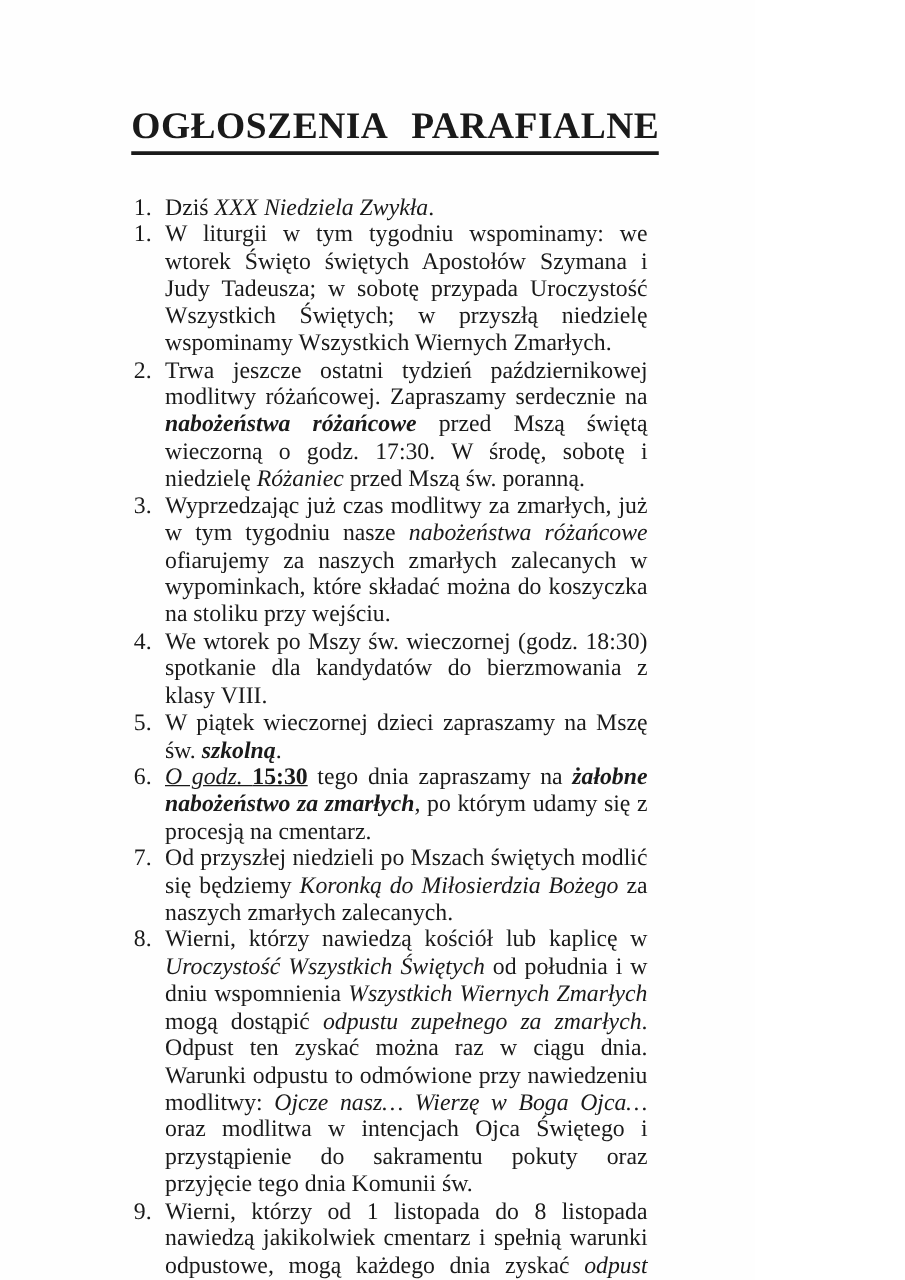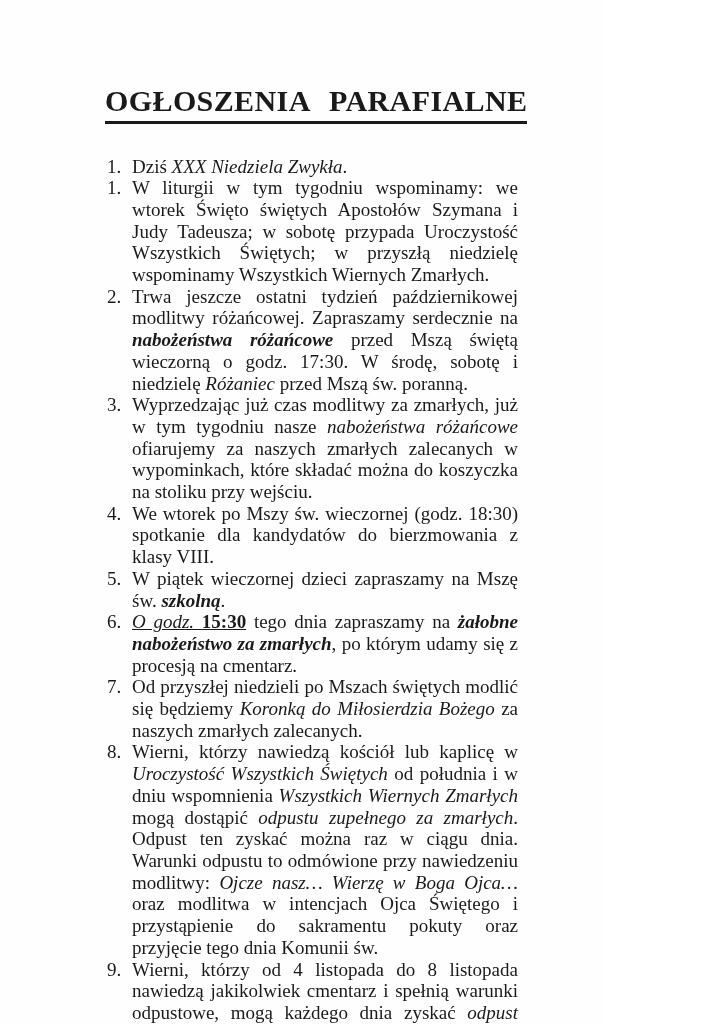--- a/index.html
+++ b/index.html
@@ -117,21 +117,21 @@
       </div>
       <div class="item">
         <span class="num">8.</span>
         <div class="body">
           <p class="para"><span class="run s-n">Wierni, którzy nawiedzą kościół lub kaplicę w </span><span class="run s-i">Uroczystość Wszystkich Świętych</span><span class="run s-n"> od południa i w dniu wspomnienia </span><span class="run s-i">Wszystkich Wiernych Zmarłych</span><span class="run s-n"> mogą dostąpić </span><span class="run s-i">odpustu zupełnego za zmarłych</span><span class="run s-n">. Odpust ten zyskać można raz w ciągu dnia. Warunki odpustu to odmówione przy nawiedzeniu modlitwy: </span><span class="run s-i">Ojcze nasz… Wierzę w Boga Ojca…</span><span class="run s-n"> oraz modlitwa w intencjach Ojca Świętego i przystąpienie do sakramentu pokuty oraz przyjęcie tego dnia Komunii św.</span></p>
         </div>
       </div>
       <div class="item">
         <span class="num">9.</span>
         <div class="body">
-          <p class="para"><span class="run s-n">Wierni, którzy od 4 listopada do 8 listopada nawiedzą jakikolwiek cmentarz i spełnią warunki odpustowe, mogą każdego dnia zyskać </span><span class="run s-i">odpust zupełny za zmarłych</span><span class="run s-n">.</span></p>
+          <p class="para"><span class="run s-n">Wierni, którzy od 1 listopada do 8 listopada nawiedzą jakikolwiek cmentarz i spełnią warunki odpustowe, mogą każdego dnia zyskać </span><span class="run s-i">odpust zupełny za zmarłych</span><span class="run s-n">.</span></p>
         </div>
       </div>
       <div class="item">
         <span class="num">10.</span>
         <div class="body">
           <p class="para"><span class="run s-n">Jak co roku, w dniu </span><span class="run s-i">Uroczystości Wszystkich Świętego</span><span class="run s-n"> i we</span></p>
         </div>
       </div>
     </div>
 </div>

